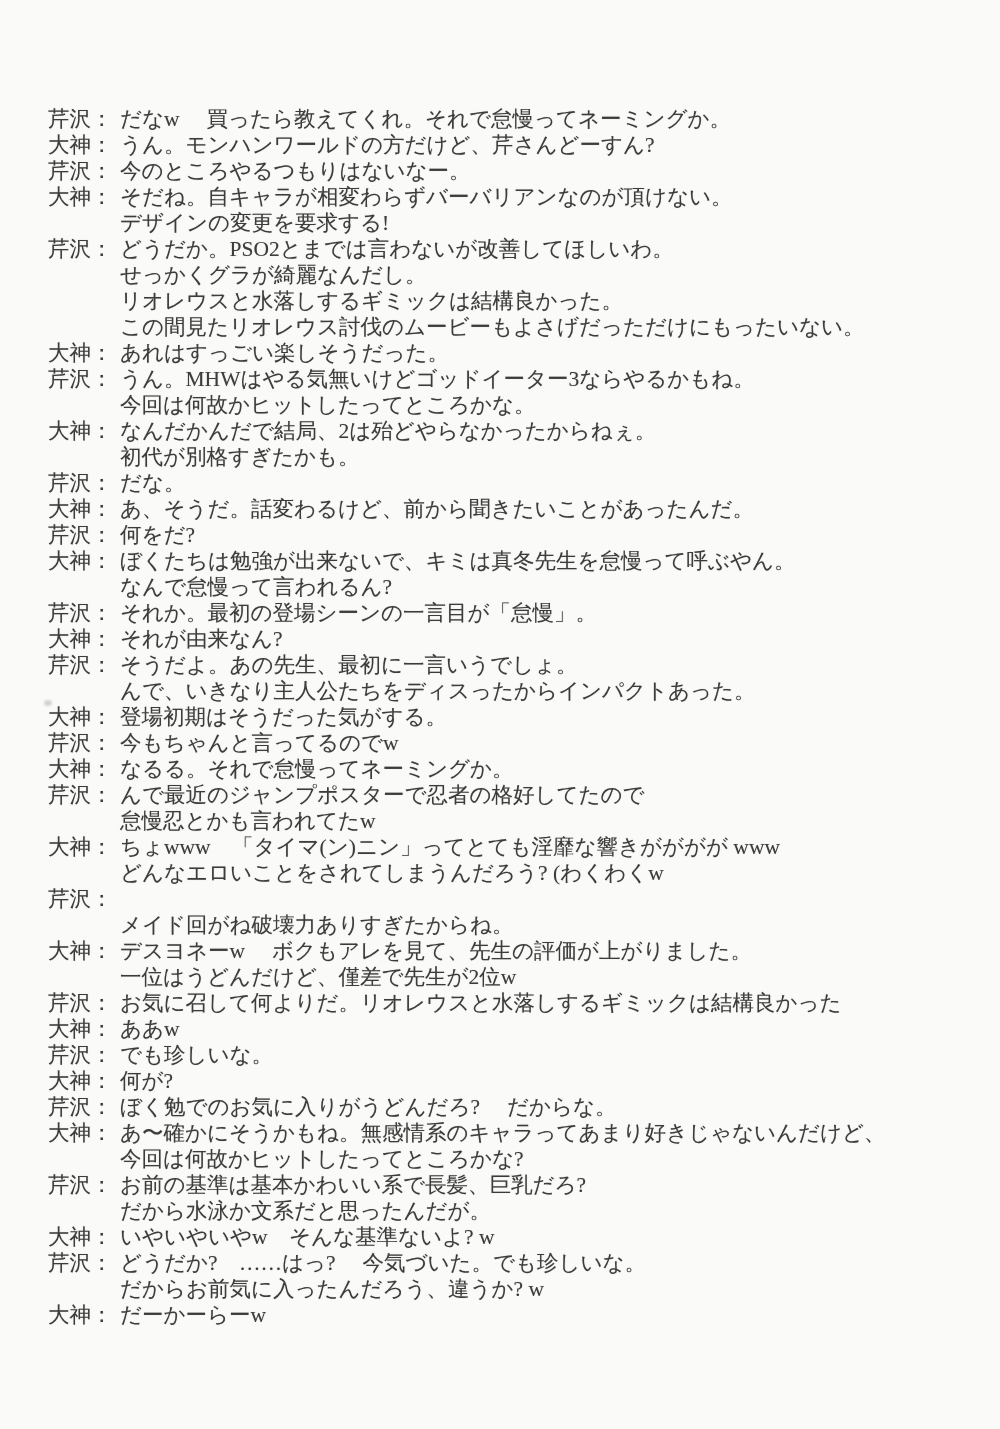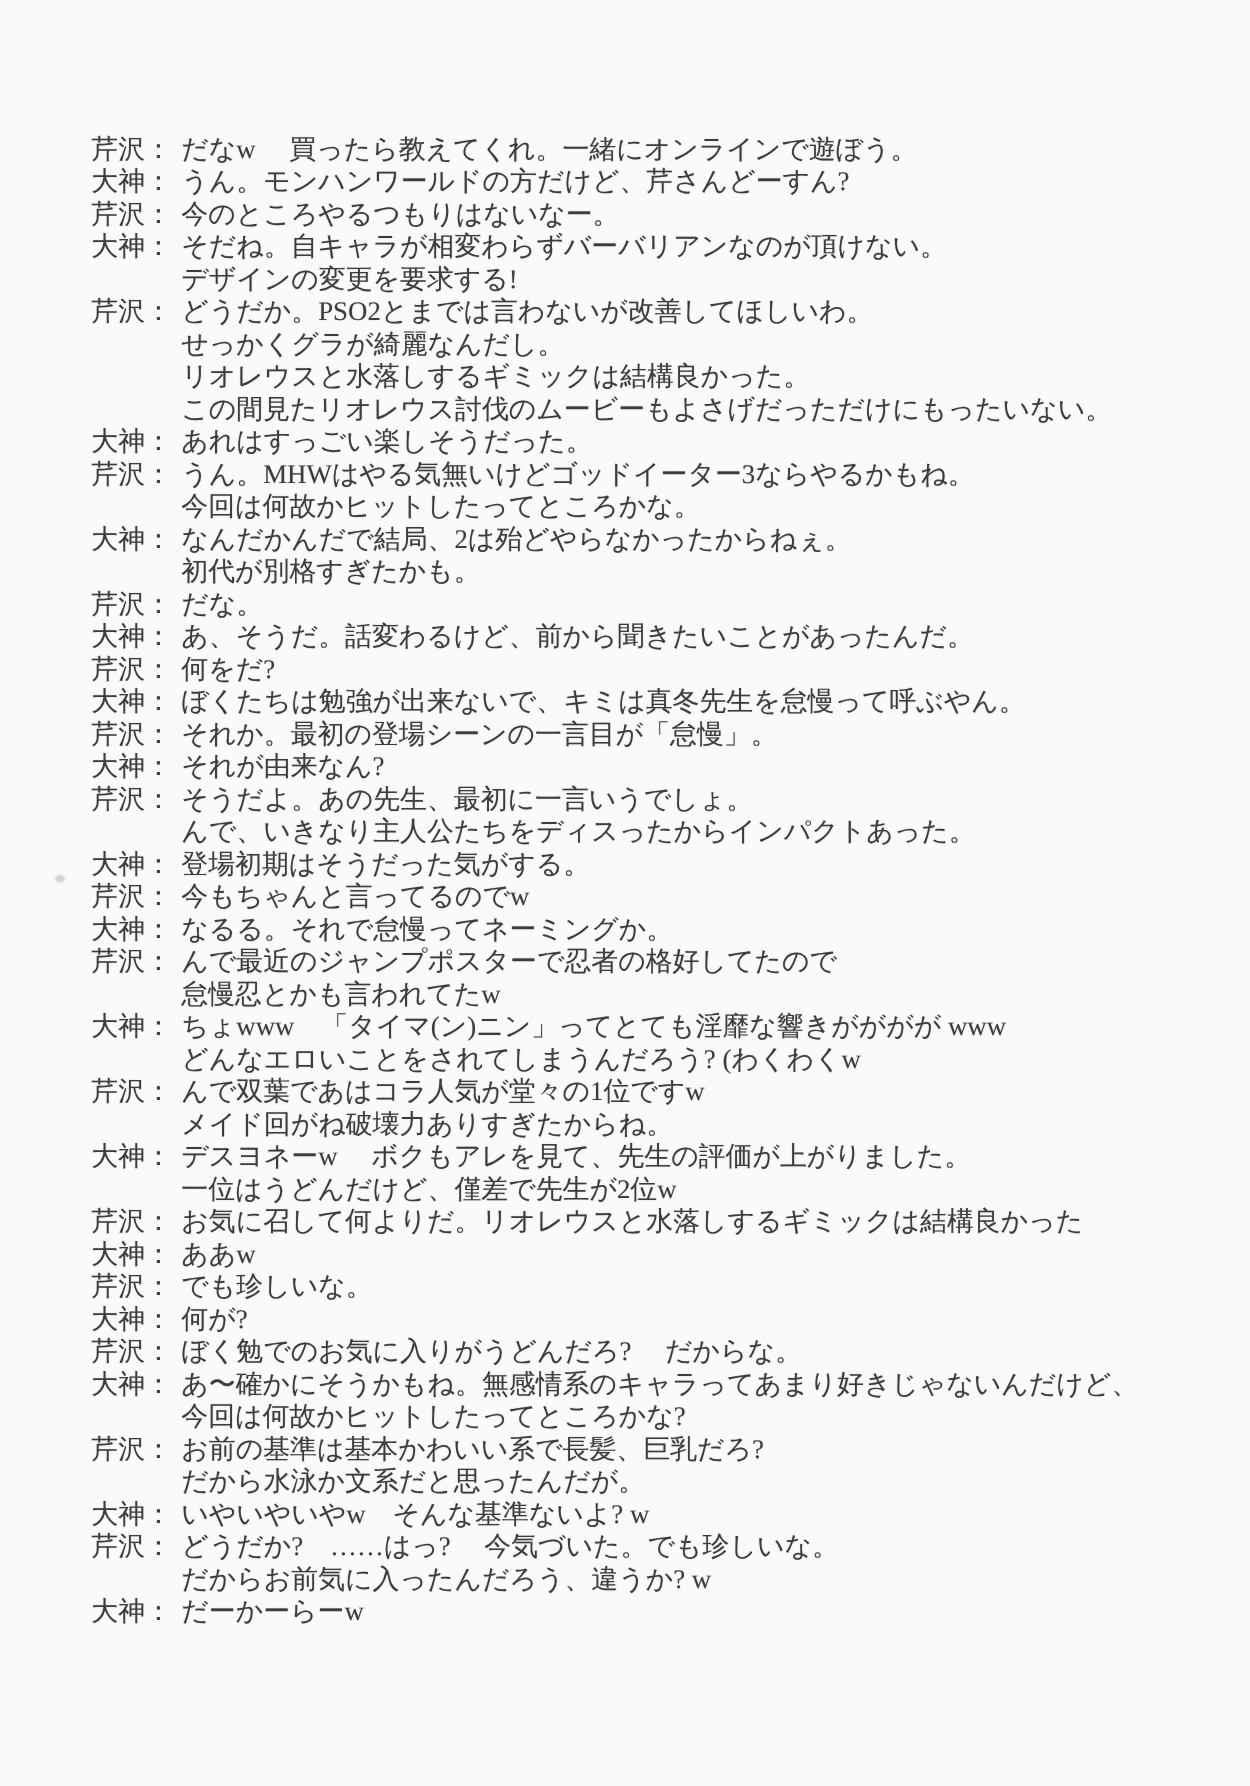--- a/index.html
+++ b/index.html
@@ -21,21 +21,21 @@
   .dialogue {
     position: absolute;
     top: 106px;
     left: 0;
     width: 1000px;
   }
   .line {
     display: flex;
     height: 26px;
     line-height: 26px;
-    padding-left: 73px;
+    padding-left: 48px;
     font-size: 21.5px;
     color: var(--ink);
     text-shadow: 0 0 1px rgba(80,80,80,0.35);
     white-space: pre;
   }
   .speaker {
     display: inline-block;
     width: 72px;
     flex: 0 0 72px;
     white-space: pre;
@@ -56,21 +56,21 @@
   }
 </style>
 </head>
 <body>
 
 <div class="page">
   <div class="speck"></div>
   <div class="dialogue" id="dialogue">
   <div class="line">
     <span class="speaker">芹沢：</span>
-    <span class="text">だなw　 買ったら教えてくれ。一緒にオンラインで遊ぼう。</span>
+    <span class="text">だなw　 買ったら教えてくれ。それで怠慢ってネーミングか。</span>
   </div>
 
   <div class="line">
     <span class="speaker">大神：</span>
     <span class="text">うん。モンハンワールドの方だけど、芹さんどーすん?</span>
   </div>
 
   <div class="line">
     <span class="speaker">芹沢：</span>
     <span class="text">今のところやるつもりはないなー。</span>
@@ -144,20 +144,24 @@
   <div class="line">
     <span class="speaker">芹沢：</span>
     <span class="text">何をだ?</span>
   </div>
 
   <div class="line">
     <span class="speaker">大神：</span>
     <span class="text">ぼくたちは勉強が出来ないで、キミは真冬先生を怠慢って呼ぶやん。</span>
   </div>
 
+  <div class="line">
+    <span class="speaker"></span>
+    <span class="text">なんで怠慢って言われるん?</span>
+  </div>
 
   <div class="line">
     <span class="speaker">芹沢：</span>
     <span class="text">それか。最初の登場シーンの一言目が「怠慢」。</span>
   </div>
 
   <div class="line">
     <span class="speaker">大神：</span>
     <span class="text">それが由来なん?</span>
   </div>
@@ -202,21 +206,20 @@
     <span class="text">ちょwww　「タイマ(ン)ニン」ってとても淫靡な響きがががが www</span>
   </div>
 
   <div class="line">
     <span class="speaker"></span>
     <span class="text">どんなエロいことをされてしまうんだろう? (わくわくw</span>
   </div>
 
   <div class="line">
     <span class="speaker">芹沢：</span>
-    <span class="text">んで双葉であはコラ人気が堂々の1位ですw</span>
   </div>
 
   <div class="line">
     <span class="speaker"></span>
     <span class="text">メイド回がね破壊力ありすぎたからね。</span>
   </div>
 
   <div class="line">
     <span class="speaker">大神：</span>
     <span class="text">デスヨネーw　 ボクもアレを見て、先生の評価が上がりました。</span>

